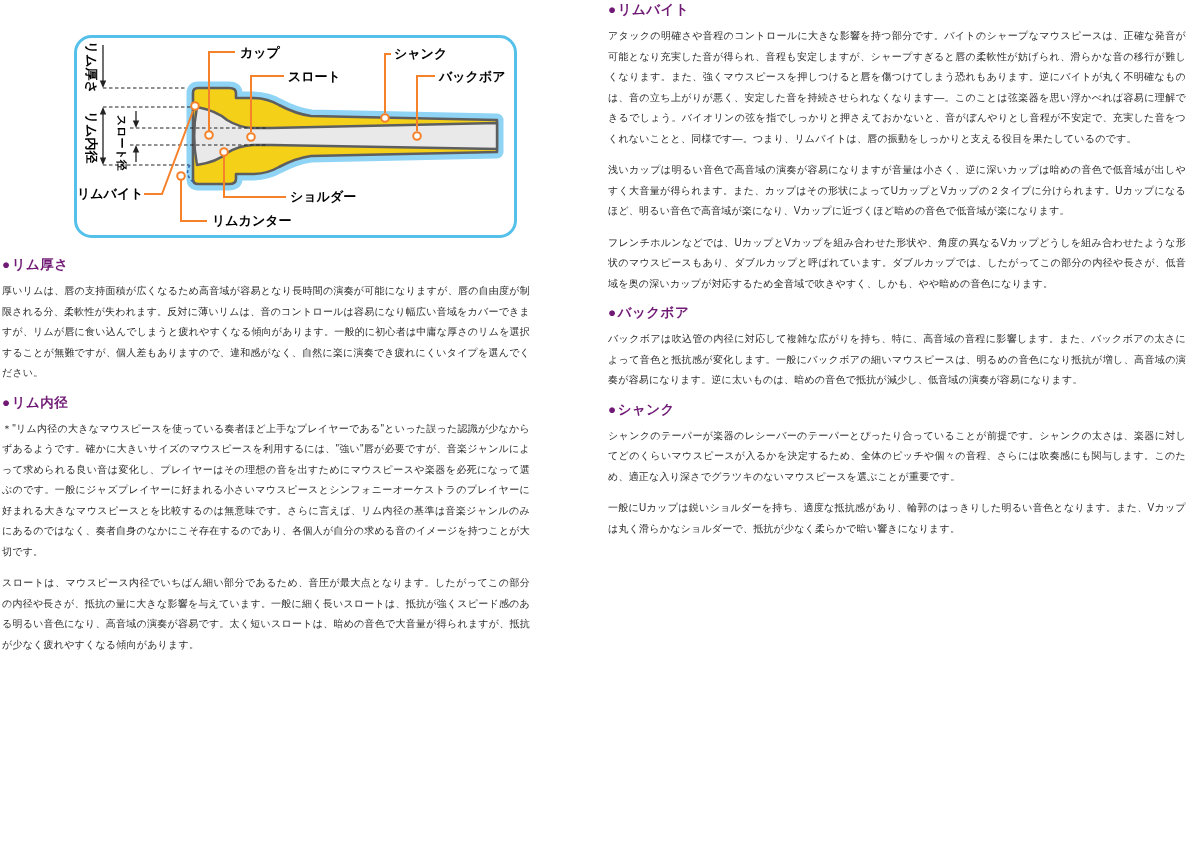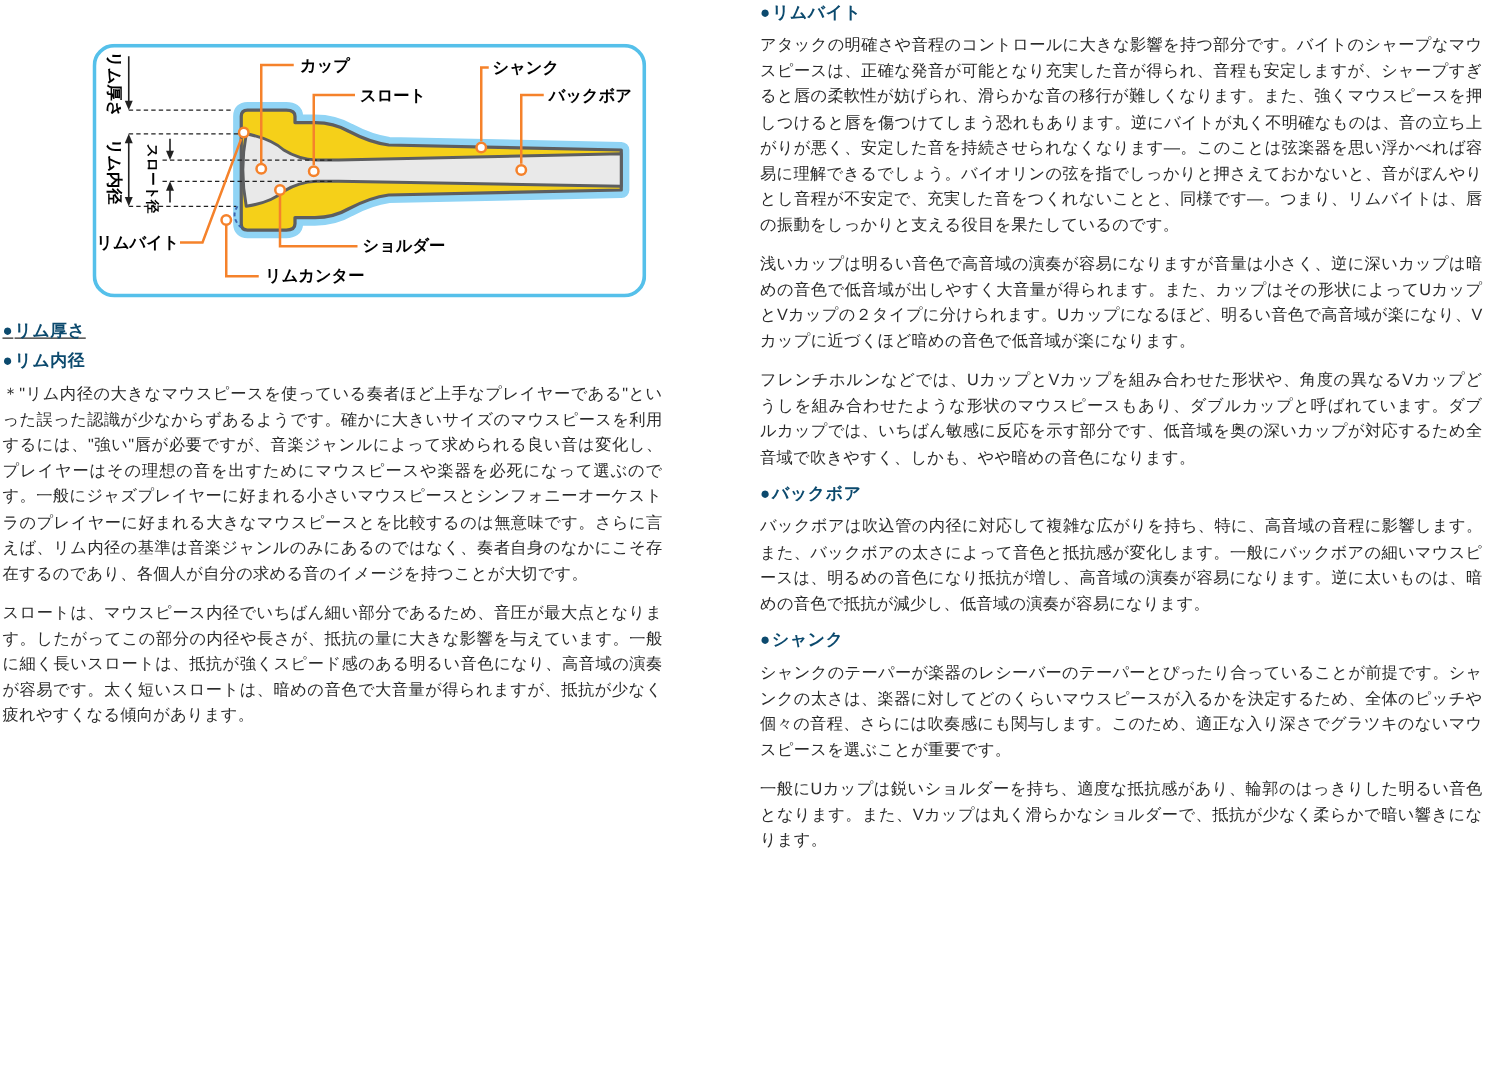--- a/index.html
+++ b/index.html
@@ -9,29 +9,29 @@
     font-family: "Liberation Sans", "DejaVu Sans", sans-serif;
     color: #2b2b2b;
   }
   .col { position: absolute; top: 0; }
   .col-left  { left: 2px;  width: 528px; }
   .col-right { left: 608px; width: 578px; }
 
   .diagram-wrap { margin: 35px 0 0 72px; width: 443px; height: 203px; }
 
   section.sec { margin-bottom: 8px; }
-  .sec-first-left { margin-top: 19px; text-decoration: underline; }
+  .sec-first-left { margin-top: 19px; }
   .sec-first-right { margin-top: 2px; }
   h2 {
-    font-size: 13.5px; line-height: 15px; font-weight: bold; color: #0c4a6e;
+    font-size: 13.5px; line-height: 15px; font-weight: bold; color: #701a75;
     margin: 0 0 9px 0; letter-spacing: 0.5px;
   }
   h2 .blt { margin-right: 1px; }
   p {
-    font-size: 13px; line-height: 20.5px; margin: 0 0 11px 0;
+    font-size: 10px; line-height: 20.5px; margin: 0 0 11px 0;
     text-align: justify; letter-spacing: 0.2px;
   }
 
   
   svg .frame { fill: #ffffff; stroke: #55c0ea; stroke-width: 3; }
   svg .glow  { fill: #90d4f5; stroke: #90d4f5; stroke-width: 13;
                stroke-linejoin: round; stroke-linecap: round; }
   svg .mbody { fill: #f5d019; stroke: #5d5e60; stroke-width: 2.6;
                stroke-linejoin: round; }
   svg .bore  { fill: #e9e9e9; stroke: #5d5e60; stroke-width: 2.4;
@@ -117,20 +117,21 @@
       <text class="lbl" x="138" y="190">リムカンター</text>
 
       <text class="lbl" x="13" y="6" transform="rotate(90,13,6)">リム厚さ</text>
       <text class="lbl" x="13" y="76" transform="rotate(90,13,76)">リム内径</text>
       <text class="lbl lbl-sm" x="44" y="80" transform="rotate(90,44,80)">スロート径</text>
     </svg>
   </div>
 
   <section class="sec sec-first-left">
     <h2><span class="blt">●</span><span>リム厚さ</span></h2>
+    <p>厚いリムは、唇の支持面積が広くなるため高音域が容易となり長時間の演奏が可能になりますが、唇の自由度が制限される分、柔軟性が失われます。反対に薄いリムは、音のコントロールは容易になり幅広い音域をカバーできますが、リムが唇に食い込んでしまうと疲れやすくなる傾向があります。一般的に初心者は中庸な厚さのリムを選択することが無難ですが、個人差もありますので、違和感がなく、自然に楽に演奏でき疲れにくいタイプを選んでください。</p>
   </section>
 
   <section class="sec">
     <h2><span class="blt">●</span><span>リム内径</span></h2>
     <p>＊"リム内径の大きなマウスピースを使っている奏者ほど上手なプレイヤーである"といった誤った認識が少なからずあるようです。確かに大きいサイズのマウスピースを利用するには、"強い"唇が必要ですが、音楽ジャンルによって求められる良い音は変化し、プレイヤーはその理想の音を出すためにマウスピースや楽器を必死になって選ぶのです。一般にジャズプレイヤーに好まれる小さいマウスピースとシンフォニーオーケストラのプレイヤーに好まれる大きなマウスピースとを比較するのは無意味です。さらに言えば、リム内径の基準は音楽ジャンルのみにあるのではなく、奏者自身のなかにこそ存在するのであり、各個人が自分の求める音のイメージを持つことが大切です。</p>
   </section>
 
   <section class="sec">
     <p>スロートは、マウスピース内径でいちばん細い部分であるため、音圧が最大点となります。したがってこの部分の内径や長さが、抵抗の量に大きな影響を与えています。一般に細く長いスロートは、抵抗が強くスピード感のある明るい音色になり、高音域の演奏が容易です。太く短いスロートは、暗めの音色で大音量が得られますが、抵抗が少なく疲れやすくなる傾向があります。</p>
 
@@ -140,21 +141,21 @@
 
 <div class="col col-right">
 
   <section class="sec sec-first-right">
     <h2><span class="blt">●</span><span>リムバイト</span></h2>
     <p>アタックの明確さや音程のコントロールに大きな影響を持つ部分です。バイトのシャープなマウスピースは、正確な発音が可能となり充実した音が得られ、音程も安定しますが、シャープすぎると唇の柔軟性が妨げられ、滑らかな音の移行が難しくなります。また、強くマウスピースを押しつけると唇を傷つけてしまう恐れもあります。逆にバイトが丸く不明確なものは、音の立ち上がりが悪く、安定した音を持続させられなくなります―。このことは弦楽器を思い浮かべれば容易に理解できるでしょう。バイオリンの弦を指でしっかりと押さえておかないと、音がぼんやりとし音程が不安定で、充実した音をつくれないことと、同様です―。つまり、リムバイトは、唇の振動をしっかりと支える役目を果たしているのです。</p>
   </section>
 
   <section class="sec">
     <p>浅いカップは明るい音色で高音域の演奏が容易になりますが音量は小さく、逆に深いカップは暗めの音色で低音域が出しやすく大音量が得られます。また、カップはその形状によってUカップとVカップの２タイプに分けられます。Uカップになるほど、明るい音色で高音域が楽になり、Vカップに近づくほど暗めの音色で低音域が楽になります。</p>
-    <p>フレンチホルンなどでは、UカップとVカップを組み合わせた形状や、角度の異なるVカップどうしを組み合わせたような形状のマウスピースもあり、ダブルカップと呼ばれています。ダブルカップでは、いちばん敏感に反応を示す部分です、低音域を奥の深いカップが対応するため全音域で吹きやすく、しかも、やや暗めの音色になります。</p>
+    <p>フレンチホルンなどでは、UカップとVカップを組み合わせた形状や、角度の異なるVカップどうしを組み合わせたような形状のマウスピースもあり、ダブルカップと呼ばれています。ダブルカップでは、したがってこの部分の内径や長さが、低音域を奥の深いカップが対応するため全音域で吹きやすく、しかも、やや暗めの音色になります。</p>
   </section>
 
   <section class="sec">
     <h2><span class="blt">●</span><span>バックボア</span></h2>
     <p>バックボアは吹込管の内径に対応して複雑な広がりを持ち、特に、高音域の音程に影響します。また、バックボアの太さによって音色と抵抗感が変化します。一般にバックボアの細いマウスピースは、明るめの音色になり抵抗が増し、高音域の演奏が容易になります。逆に太いものは、暗めの音色で抵抗が減少し、低音域の演奏が容易になります。</p>
   </section>
 
   <section class="sec">
     <h2><span class="blt">●</span><span>シャンク</span></h2>
     <p>シャンクのテーパーが楽器のレシーバーのテーパーとぴったり合っていることが前提です。シャンクの太さは、楽器に対してどのくらいマウスピースが入るかを決定するため、全体のピッチや個々の音程、さらには吹奏感にも関与します。このため、適正な入り深さでグラツキのないマウスピースを選ぶことが重要です。</p>

